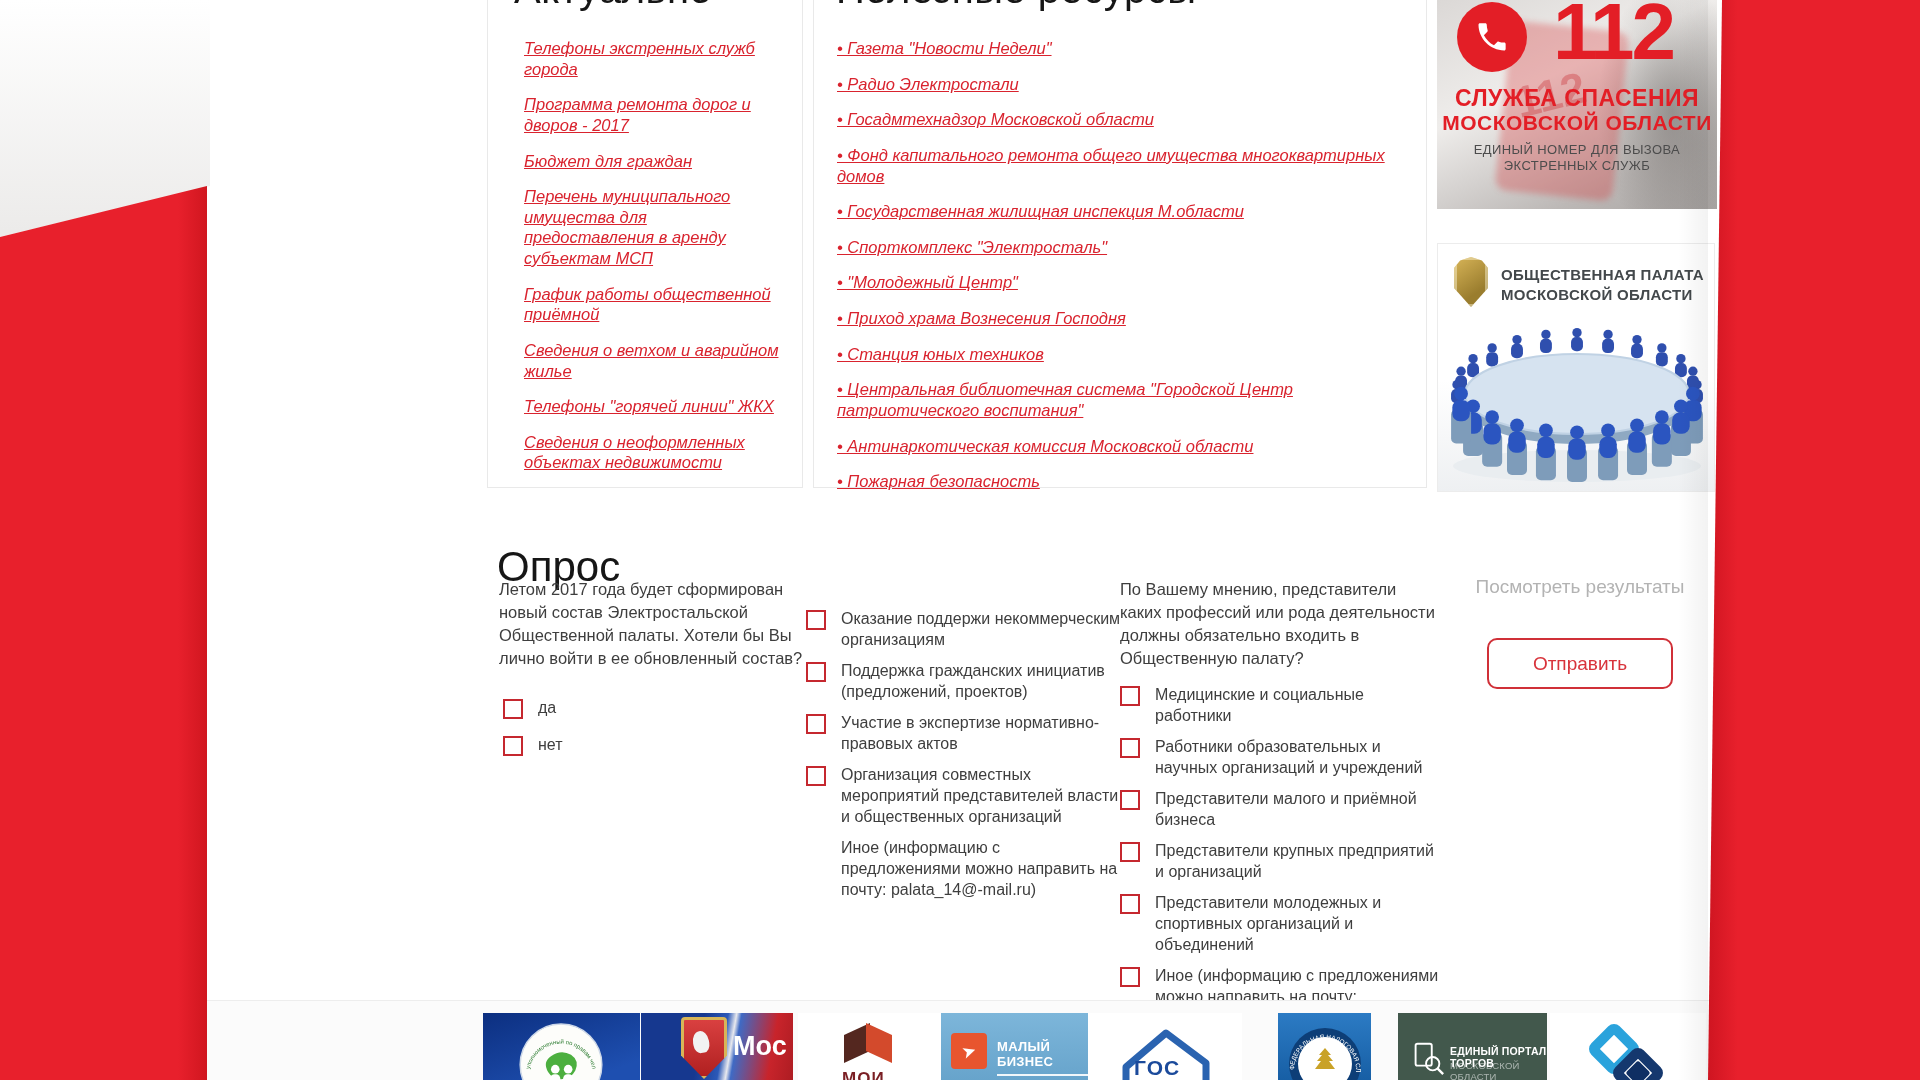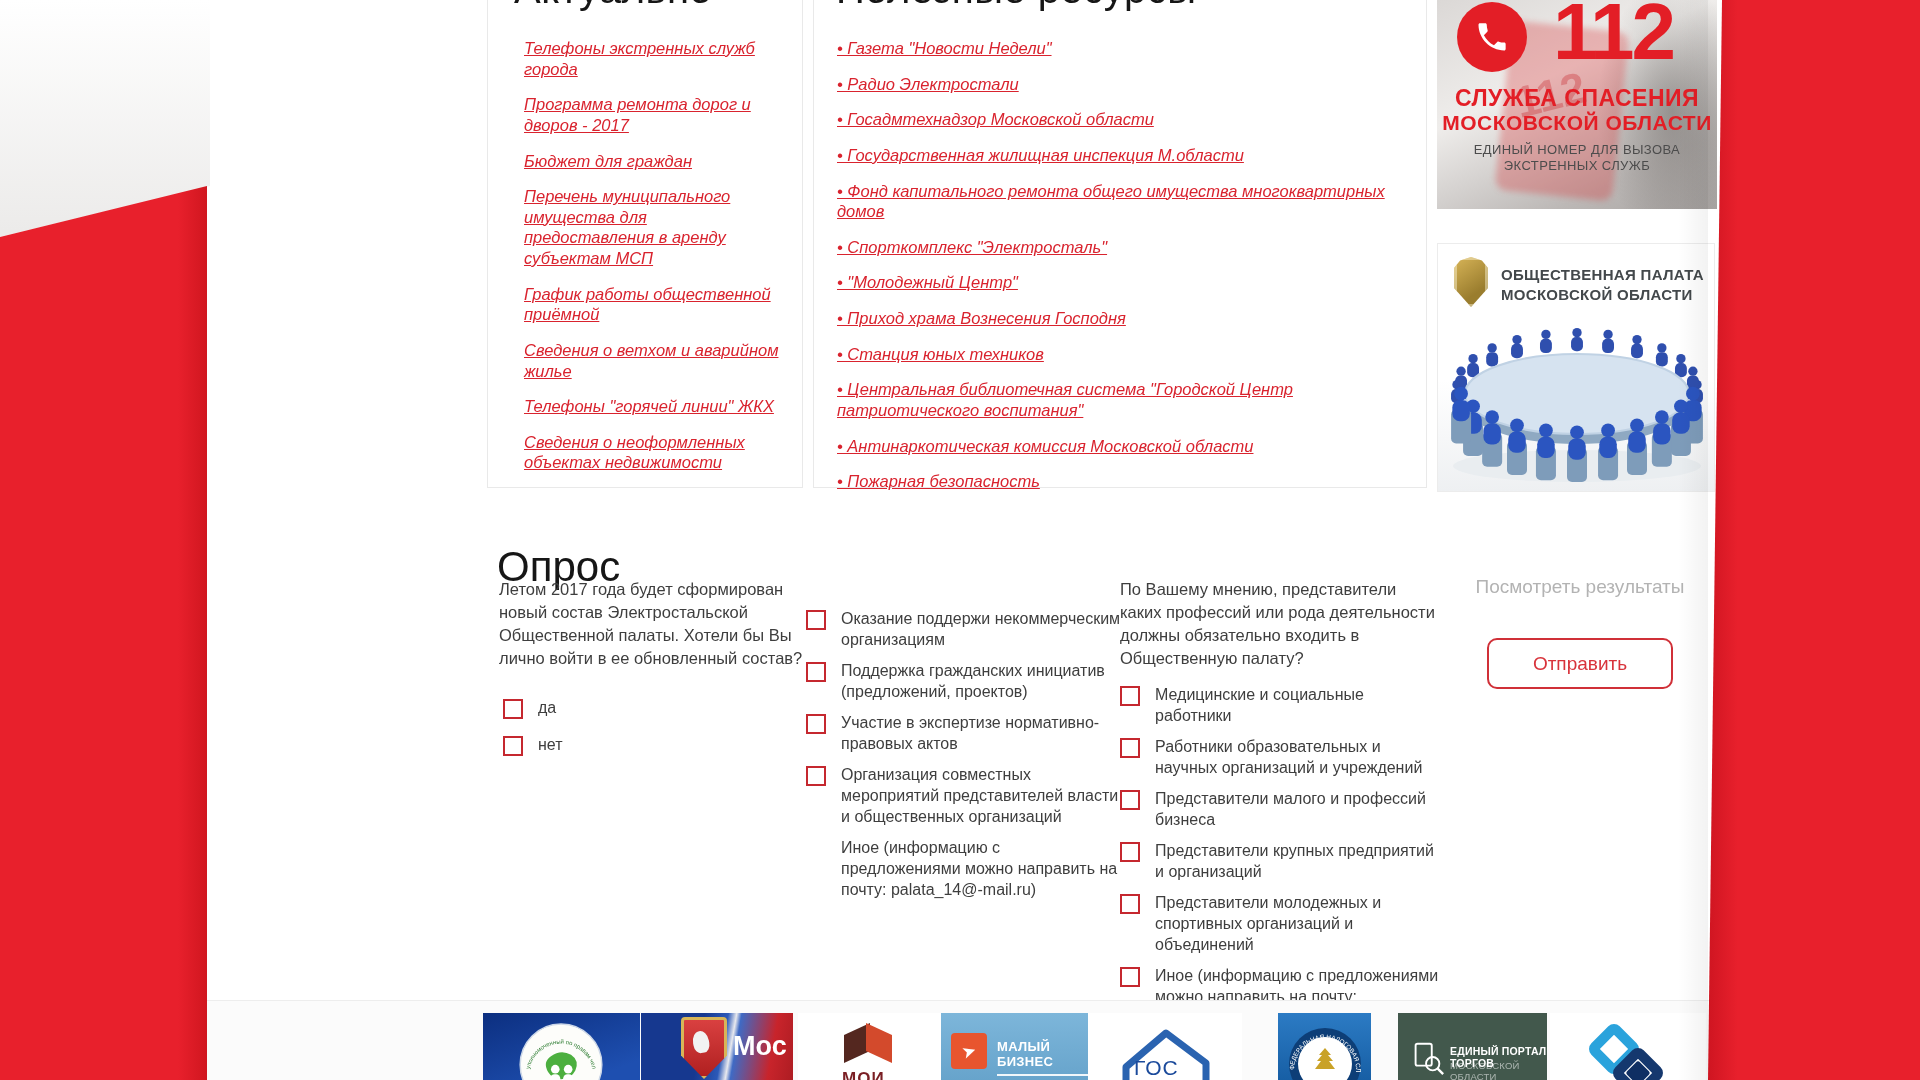--- a/index.html
+++ b/index.html
@@ -89,21 +89,21 @@
   .mfc-b{left:68px;background:#d34a2c;clip-path:polygon(0 0,100% 30%,100% 100%,0 70%);}
   .mfc-text{position:absolute;left:44px;top:56px;font-size:17px;font-weight:700;color:#7a1f24;letter-spacing:1px;}
   .t4{left:941px;width:147px;background:linear-gradient(#7db6da,#5f9dc6);}
   .sb-box{position:absolute;left:10px;top:20px;width:36px;height:36px;background:#e8552e;border-radius:4px;
     display:flex;align-items:center;justify-content:center;color:#fff;font-size:17px;}
   .sb-arrow{display:inline-block;transform:rotate(-18deg);}
   .sb-text{position:absolute;left:56px;top:26px;font-size:13px;font-weight:700;color:#fff;letter-spacing:.3px;
     border-bottom:2px solid rgba(255,255,255,.9);padding-bottom:5px;}
   .t5{left:1088px;width:154px;background:#fff;}
   .t5 svg{position:absolute;left:28px;top:10px;}
-  .gu-top{position:absolute;left:46px;top:43px;font-size:21px;font-weight:400;color:#1b4a9b;letter-spacing:1px;}
+  .gu-top{position:absolute;left:46px;top:43px;font-size:21px;font-weight:700;color:#1b4a9b;letter-spacing:1px;}
   .gu-bottom{position:absolute;left:38px;top:66px;font-size:21px;font-weight:700;color:#d4476b;letter-spacing:1px;}
   .t6{left:1278px;width:93px;background:linear-gradient(#2c7bc4,#0f5499);}
   .t6 svg{position:absolute;left:8px;top:6px;}
   .t7{left:1398px;width:149px;background:#42584c;}
   .t7 svg{position:absolute;left:10px;top:26px;}
   .torgi-l1{position:absolute;left:52px;top:32px;font-size:10.5px;font-weight:700;color:#fff;letter-spacing:.2px;}
   .torgi-l2{position:absolute;left:52px;top:47px;font-size:9.5px;color:rgba(255,255,255,.55);letter-spacing:.2px;}
   .t8{left:1550px;width:156px;background:#fff;}
   .dia{position:absolute;width:40px;height:40px;transform:rotate(45deg);border-radius:8px;box-sizing:border-box;}
   .dia-a{left:44px;top:16px;border:10px solid #2aa3dc;}
@@ -133,22 +133,22 @@
       <li><a>Сведения о неоформленных объектах недвижимости</a></li>
     </ul>
   </section>
 
   <section class="card card-resources">
     <h2>Полезные ресурсы</h2>
     <ul class="links">
       <li><a>• Газета "Новости Недели"</a></li>
       <li><a>• Радио Электростали</a></li>
       <li><a>• Госадмтехнадзор Московской области</a></li>
+      <li><a>• Фонд капитального ремонта общего имущества многоквартирных домов</a></li>
       <li><a>• Государственная жилищная инспекция М.области</a></li>
-      <li><a>• Фонд капитального ремонта общего имущества многоквартирных домов</a></li>
       <li><a>• Спорткомплекс "Электросталь"</a></li>
       <li><a>• "Молодежный Центр"</a></li>
       <li><a>• Приход храма Вознесения Господня</a></li>
       <li><a>• Станция юных техников</a></li>
       <li><a>• Центральная библиотечная система "Городской Центр патриотического воспитания"</a></li>
       <li><a>• Антинаркотическая комиссия Московской области</a></li>
       <li><a>• Пожарная безопасность</a></li>
     </ul>
   </section>
 
@@ -337,21 +337,21 @@
       <div class="opt">
         <span class="cb"></span>
         <span class="opt-label">Медицинские и социальные работники</span>
       </div>
       <div class="opt">
         <span class="cb"></span>
         <span class="opt-label">Работники образовательных и научных организаций и учреждений</span>
       </div>
       <div class="opt">
         <span class="cb"></span>
-        <span class="opt-label">Представители малого и профессий бизнеса</span>
+        <span class="opt-label">Представители малого и приёмной бизнеса</span>
       </div>
       <div class="opt">
         <span class="cb"></span>
         <span class="opt-label">Представители крупных предприятий и организаций</span>
       </div>
       <div class="opt">
         <span class="cb"></span>
         <span class="opt-label">Представители молодежных и спортивных организаций и объединений</span>
       </div>
       <div class="opt">

